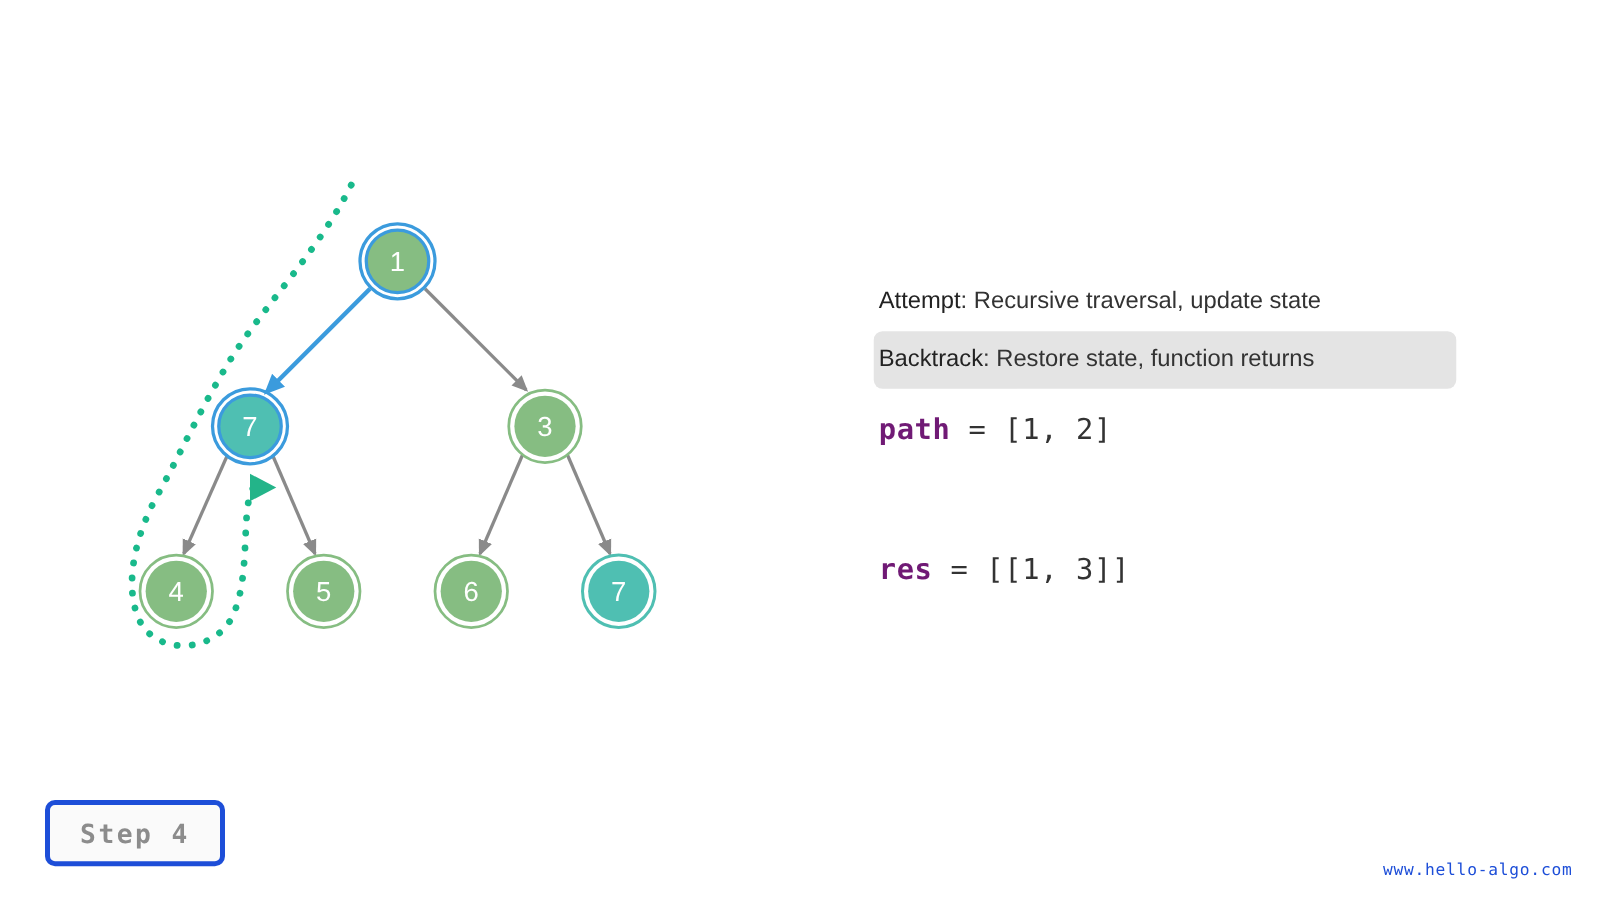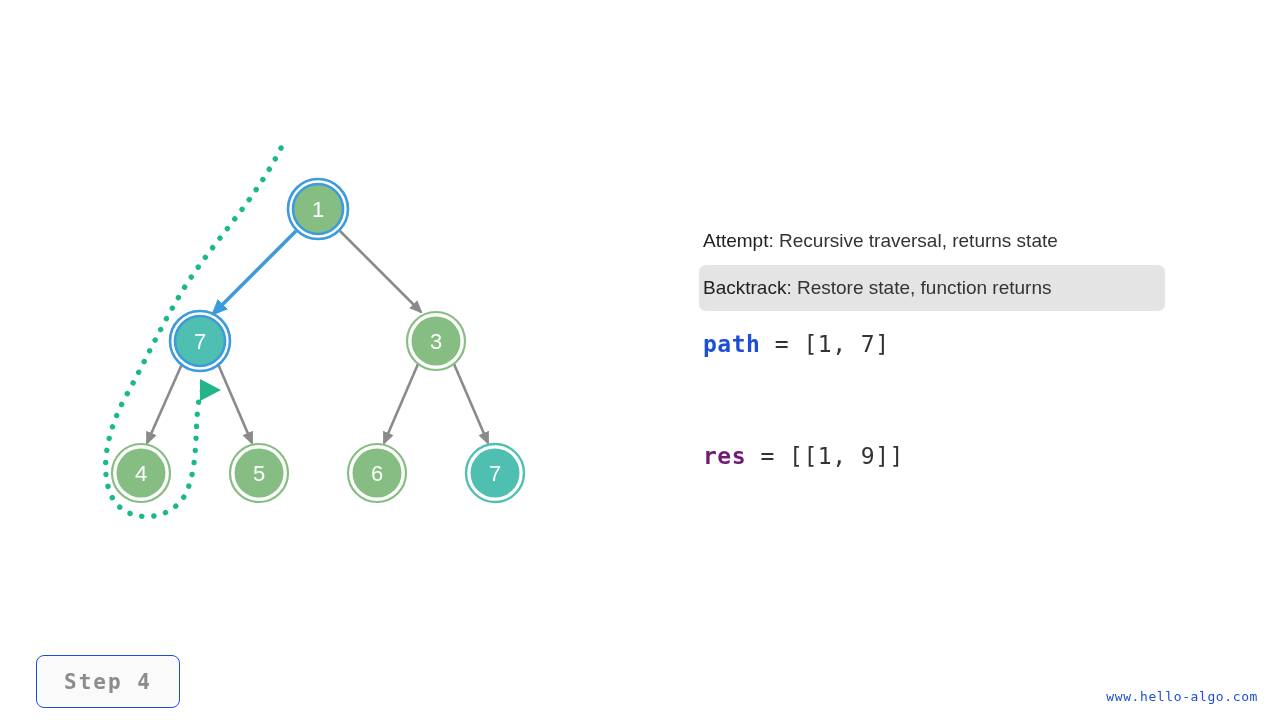--- a/index.html
+++ b/index.html
@@ -67,44 +67,43 @@
     letter-spacing: 0.5px;
     color: #333333;
   }
   .state-row {
     height: 56px;
     white-space: pre;
   }
   .state-row.spacer {
     height: 56px;
   }
-  .var-path { color: #1d4ed8; font-weight: bold; }
+  .var-path { color: #701a75; font-weight: bold; }
   .var-res  { color: #701a75; font-weight: bold; }
   .val      { color: #333333; }
 
   
   .step-badge {
     position: absolute;
     left: 36px;
     top: 640px;
     width: 144px;
     height: 53px;
     box-sizing: border-box;
-    border: 1px solid #1d4ed8;
+    border: 4px solid #1d4ed8;
     border-radius: 8px;
     background: #fafafa;
     display: flex;
     align-items: center;
     justify-content: center;
     font-family: "DejaVu Sans Mono", "Liberation Mono", monospace;
     font-size: 21px;
     font-weight: bold;
     letter-spacing: 2px;
     color: #8c8c8c;
-    margin-top: 15px;
   }
 
   
   .watermark {
     position: absolute;
     right: 22px;
     bottom: 16px;
     font-family: "DejaVu Sans Mono", "Liberation Mono", monospace;
     font-size: 13px;
     letter-spacing: 0.6px;
@@ -186,32 +185,32 @@
       <circle cx="495" cy="473" r="24.5" fill="#4fbfb2"></circle>
       <text class="node-label" x="495" y="481" text-anchor="middle">7</text>
     </g>
 
   </g>
 </svg>
 
 <div class="info-panel">
 
   <div class="info-line plain">
-    <span class="lead">Attempt</span><span>: Recursive traversal, returns state</span>
+    <span class="lead">Attempt</span><span>: Recursive traversal, update state</span>
   </div>
 
   <div class="info-line highlight">
     <span class="lead">Backtrack</span><span>: Restore state, function returns</span>
   </div>
 
   <div class="state-block">
-    <div class="state-row"><span class="var-path">path</span><span class="val"> = </span><span class="val">[1, 7]</span></div>
+    <div class="state-row"><span class="var-path">path</span><span class="val"> = </span><span class="val">[1, 2]</span></div>
 
     <div class="state-row spacer"></div>
 
-    <div class="state-row"><span class="var-res">res</span><span class="val"> = </span><span class="val">[[1, 9]]</span></div>
+    <div class="state-row"><span class="var-res">res</span><span class="val"> = </span><span class="val">[[1, 3]]</span></div>
   </div>
 
 </div>
 
 <div class="step-badge">Step 4</div>
 
 <div class="watermark">www.hello-algo.com</div>
 
 </body></html>

